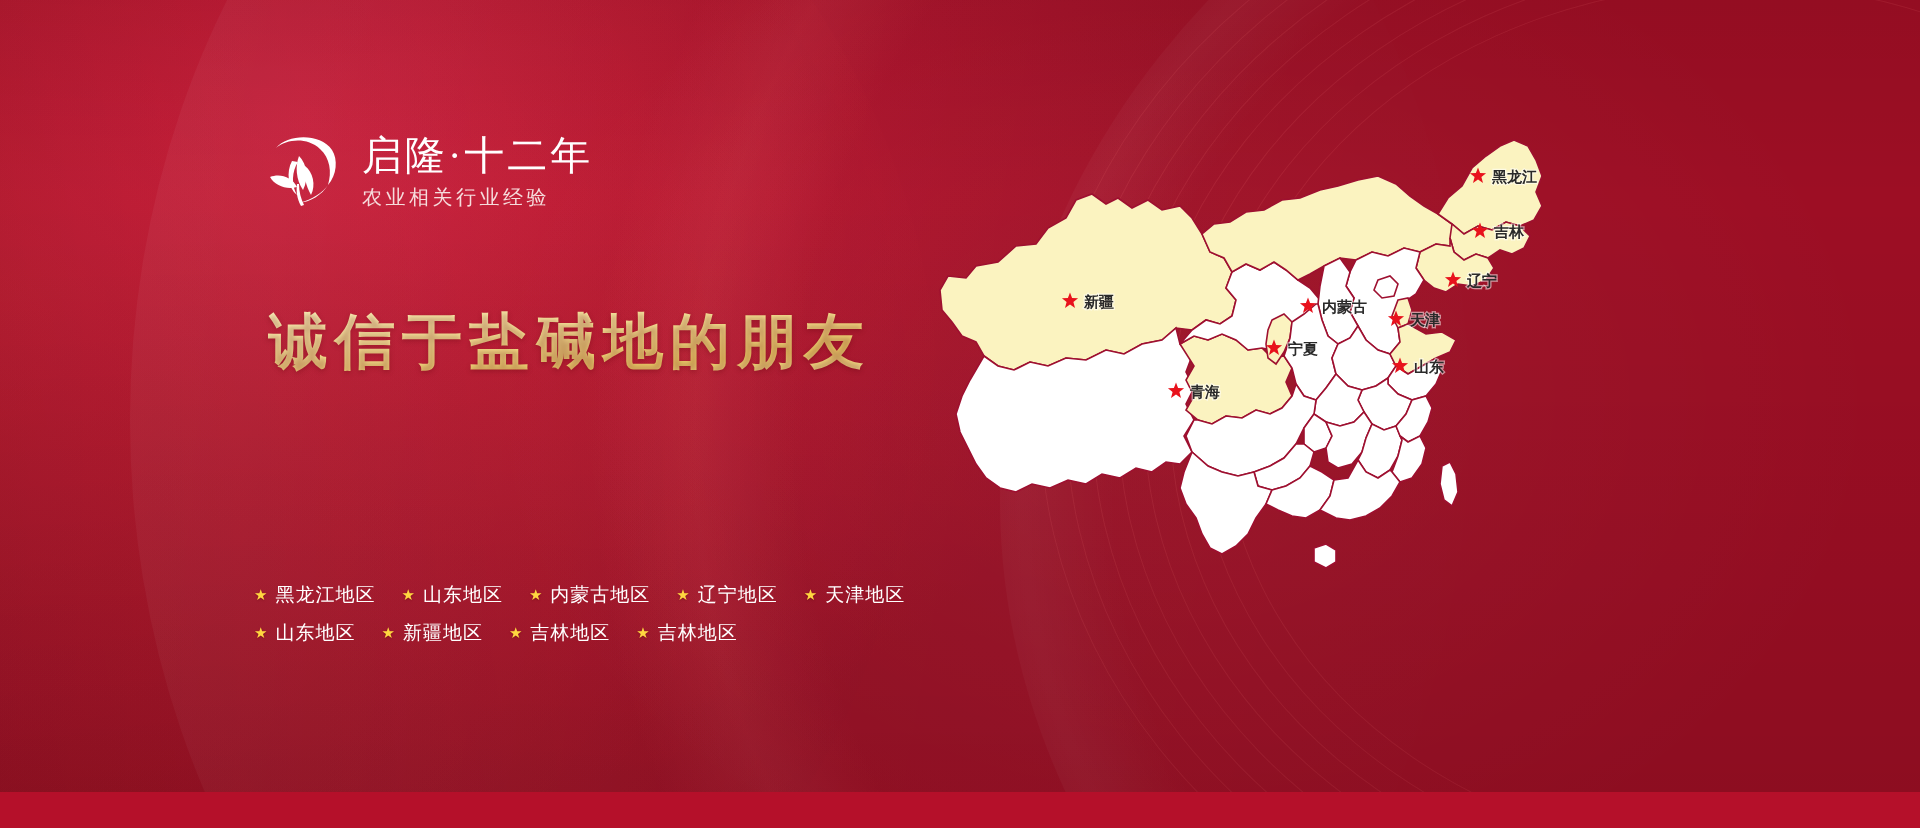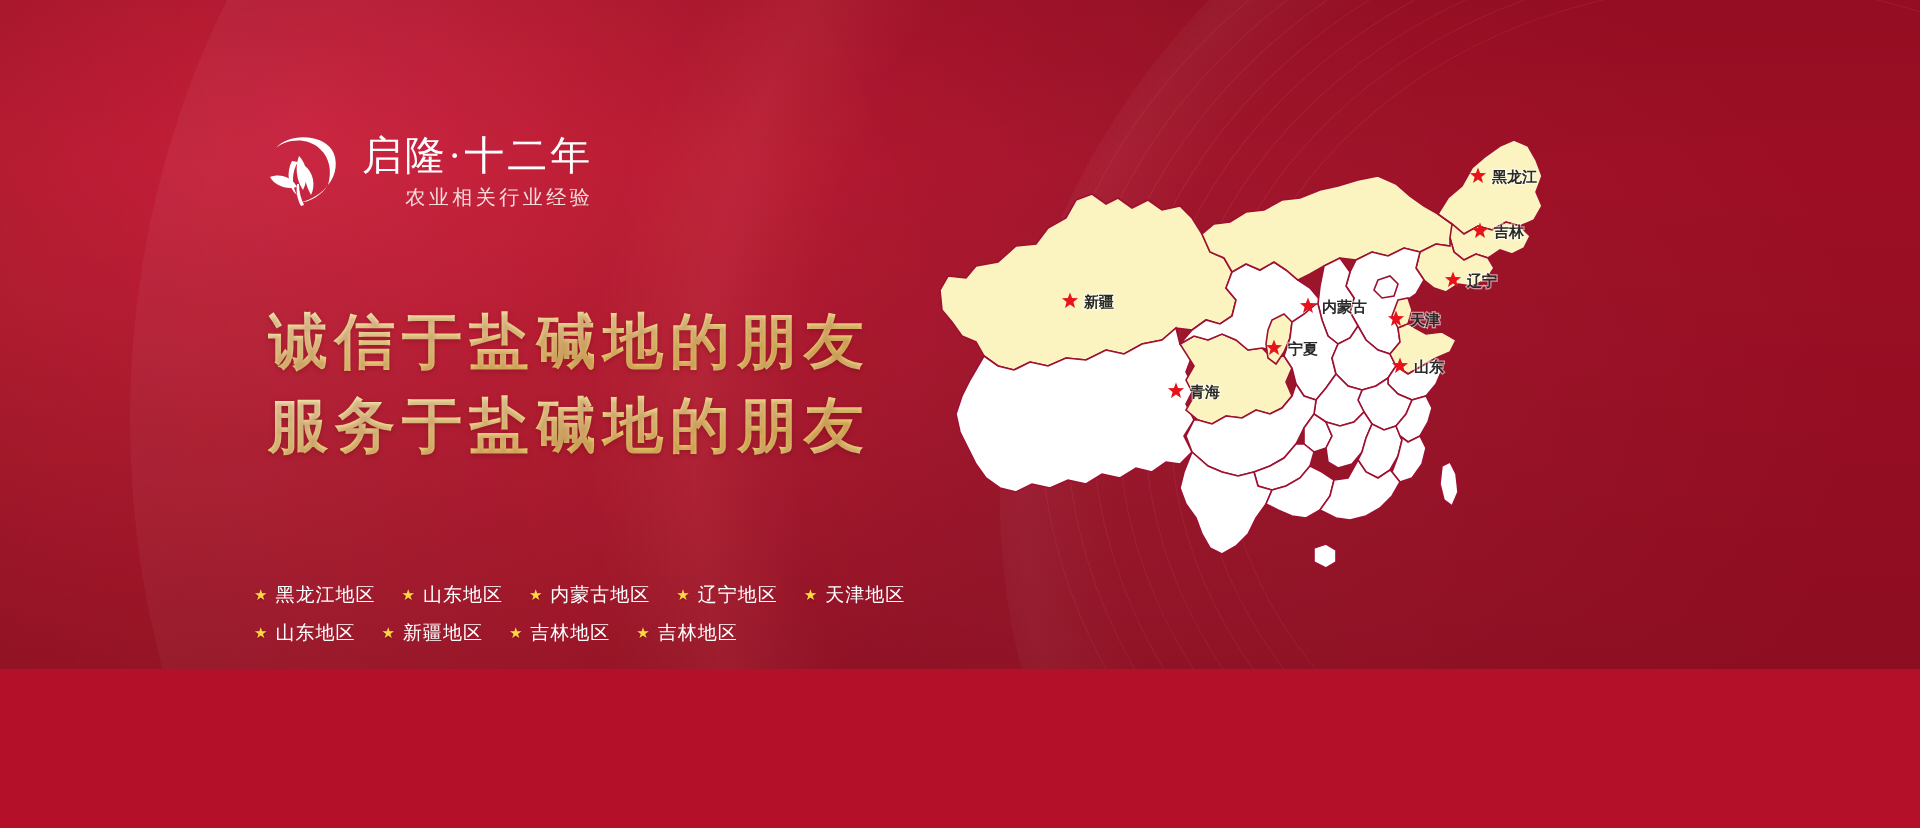--- a/index.html
+++ b/index.html
@@ -4,26 +4,25 @@
 <title>启隆·十二年</title>
 <style>
   * { margin:0; padding:0; box-sizing:border-box; }
   html,body { width:1920px; height:828px; overflow:hidden; }
   body {
     font-family:"Liberation Serif","DejaVu Serif",serif;
     background:#b5102a;
   }
   #stage {
     position:relative;
-    width:1920px; height:669px;
+    width:1920px; height:792px;
     overflow:hidden;
     background:
       radial-gradient(ellipse 900px 700px at 300px 120px, #c9183a 0%, #b3122c 45%, #9d0e24 100%),
       linear-gradient(115deg,#c4152f 0%,#ae1029 55%,#8e0b20 100%);
-    text-align: right;
   }
   
   .arcs { position:absolute; inset:0; }
   .arc {
     position:absolute;
     border-radius:50%;
     pointer-events:none;
   }
   .arc-a {
     left:-540px; top:-330px;
@@ -165,21 +164,20 @@
         </svg>
       </div>
       <div class="brand-txt">
         <div class="brand-name">启隆·十二年</div>
         <div class="brand-sub">农业相关行业经验</div>
       </div>
     </div>
 
     <div class="headline">
       <div class="hl">诚信于盐碱地的朋友</div>
-      <div class="hl">服务于盐碱地的朋友</div>
     </div>
 
     <div class="coverage">
       <div class="region-rows">
           <div class="region-row">
             <div class="region">
               <span class="star">★</span>
               <span class="rlabel">黑龙江地区</span>
             </div>
             <div class="region">

